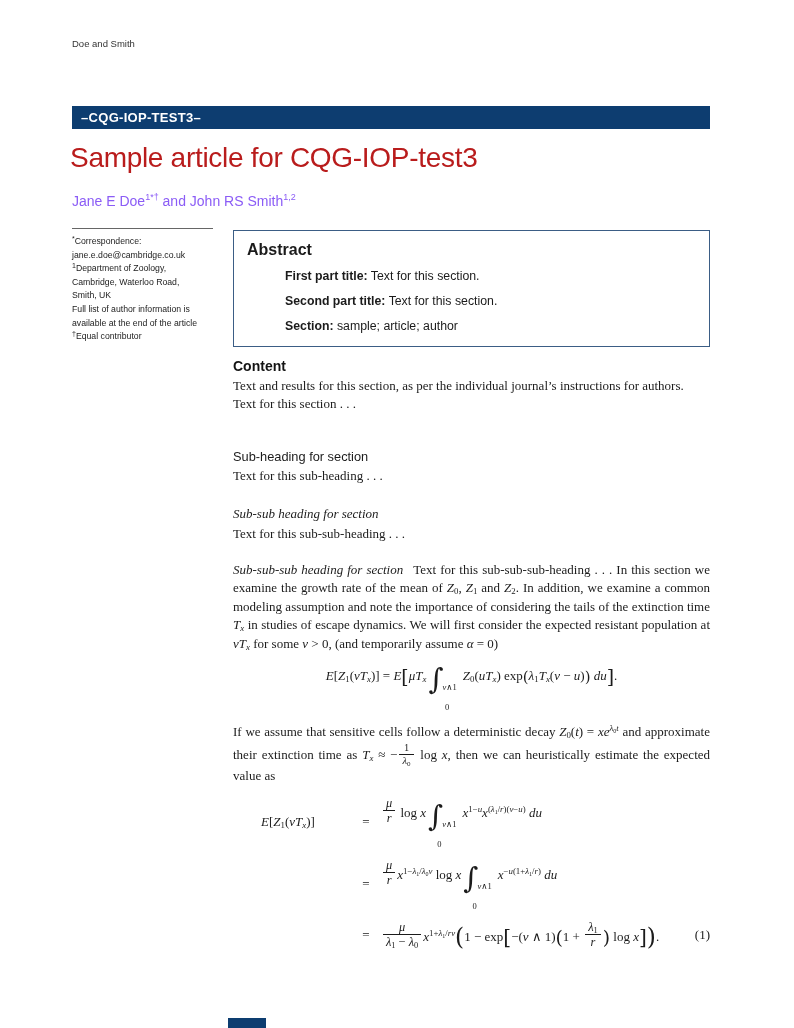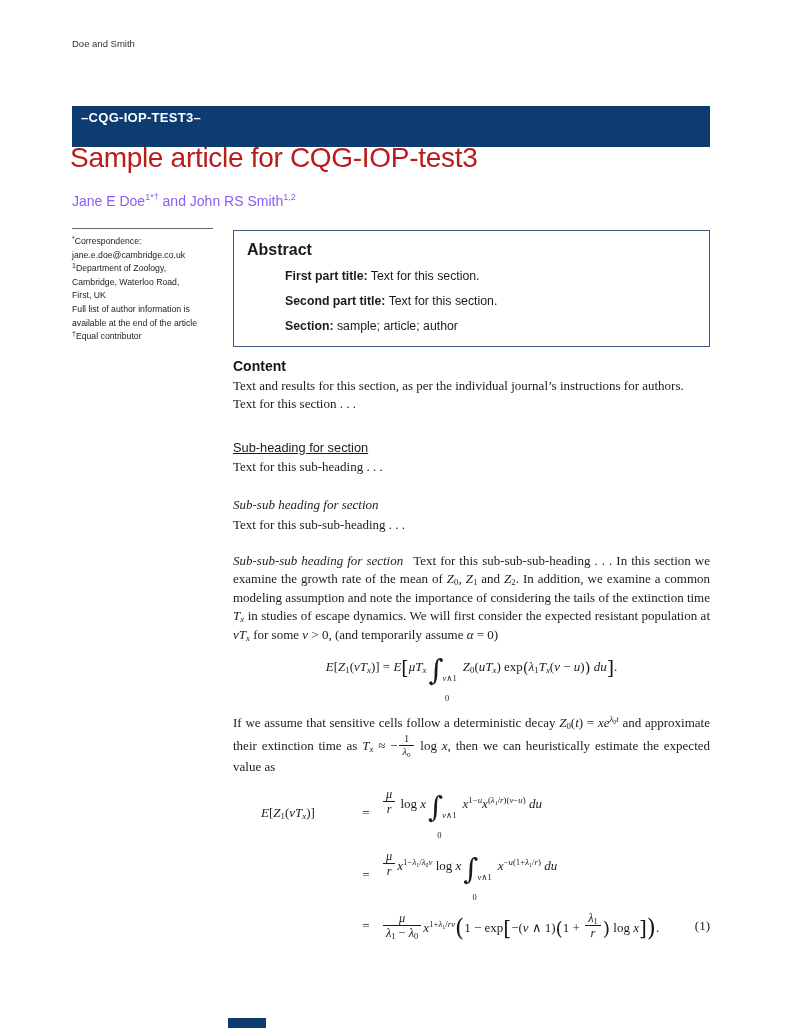--- a/index.html
+++ b/index.html
@@ -1,37 +1,37 @@
 <!DOCTYPE html>
 <html><head>
 <meta charset="utf-8">
 <style>
   html,body{margin:0;padding:0;background:#ffffff;}
   .page{position:relative;width:794px;height:1028px;background:#fff;overflow:hidden;
         font-family:"Liberation Sans",sans-serif;color:#1b1b1b;}
   .running-head{position:absolute;left:72px;top:38px;font-size:9.5px;color:#333;}
-  .banner{position:absolute;left:72px;top:106px;width:638px;height:41px;background:#0d3d70;
+  .banner{position:absolute;left:72px;top:106px;width:638px;height:23px;background:#0d3d70;
           color:#fff;font-weight:bold;font-size:13px;line-height:23px;padding-left:9px;
           box-sizing:border-box;letter-spacing:.3px;}
   .title{position:absolute;left:70px;top:142px;font-size:28px;font-weight:normal;color:#b91c1c;
          letter-spacing:-0.3px;}
   .authors{position:absolute;left:72px;top:192px;font-size:14px;color:#8b5cf6;}
   .authors .sup{font-size:9px;vertical-align:6px;}
   .cols{position:absolute;left:72px;top:228px;width:638px;display:flex;}
   .sidebar{width:141px;margin-right:20px;border-top:1px solid #666;padding-top:5px;
            font-size:8.7px;line-height:1.45;color:#222;}
   .sidebar .sup{font-size:7px;vertical-align:3px;}
   .absbox{flex:1;border:1.5px solid #3b5d85;margin-top:2px;padding:10px 13px 11px;
           align-self:flex-start;box-sizing:border-box;}
   .bx-h{font-weight:bold;font-size:16px;margin-bottom:9px;}
   .bx-item{font-size:12.3px;line-height:1.45;margin-top:7px;}
   .bx-item .b{font-weight:bold;padding-left:38px;}
   .main{position:absolute;left:233px;top:358px;width:477px;}
   .h1s{font-size:14px;font-weight:bold;margin:0 0 3px 0;color:#141414;}
-  .h2s{font-size:12.8px;font-weight:normal;margin:26px 0 3px 0;text-decoration:underline;}
+  .h2s{font-size:12.8px;font-weight:normal;margin:35px 0 3px 0;}
   .h3s{font-family:"Liberation Serif",serif;font-style:italic;font-size:13px;margin:21px 0 3px 0;}
   .p{font-family:"Liberation Serif",serif;font-size:13px;line-height:1.42;
      text-align:justify;margin:0;}
   .mt{margin-top:21px;}
   .p5{margin-top:17px;}
   .runin{font-style:italic;}
   .runin-gap{display:inline-block;width:10px;}
   .math{font-family:"Liberation Serif",serif;}
   .mi{font-style:italic;}
   .mr{font-style:normal;}
@@ -74,21 +74,21 @@
   <div class="authors">
     <span>Jane E Doe</span><span class="sup">1*†</span><span> and John RS Smith</span><span class="sup">1,2</span>
   </div>
 
   <div class="cols">
     <div class="sidebar">
       <div><span class="sup">*</span><span>Correspondence:</span></div>
       <div><span class="sup"></span><span>jane.e.doe@cambridge.co.uk</span></div>
       <div><span class="sup">1</span><span>Department of Zoology,</span></div>
       <div><span class="sup"></span><span>Cambridge, Waterloo Road,</span></div>
-      <div><span class="sup"></span><span>First, UK</span></div>
+      <div><span class="sup"></span><span>Smith, UK</span></div>
       <div><span class="sup"></span><span>Full list of author information is</span></div>
       <div><span class="sup"></span><span>available at the end of the article</span></div>
       <div><span class="sup">†</span><span>Equal contributor</span></div>
     </div>
 
     <div class="absbox">
       <div class="bx-h">Abstract</div>
       <div class="bx-item"><span class="b">First part title:</span><span> Text for this section.</span></div>
       <div class="bx-item"><span class="b">Second part title:</span><span> Text for this section.</span></div>
       <div class="bx-item"><span class="b">Section:</span><span> sample; article; author</span></div>

